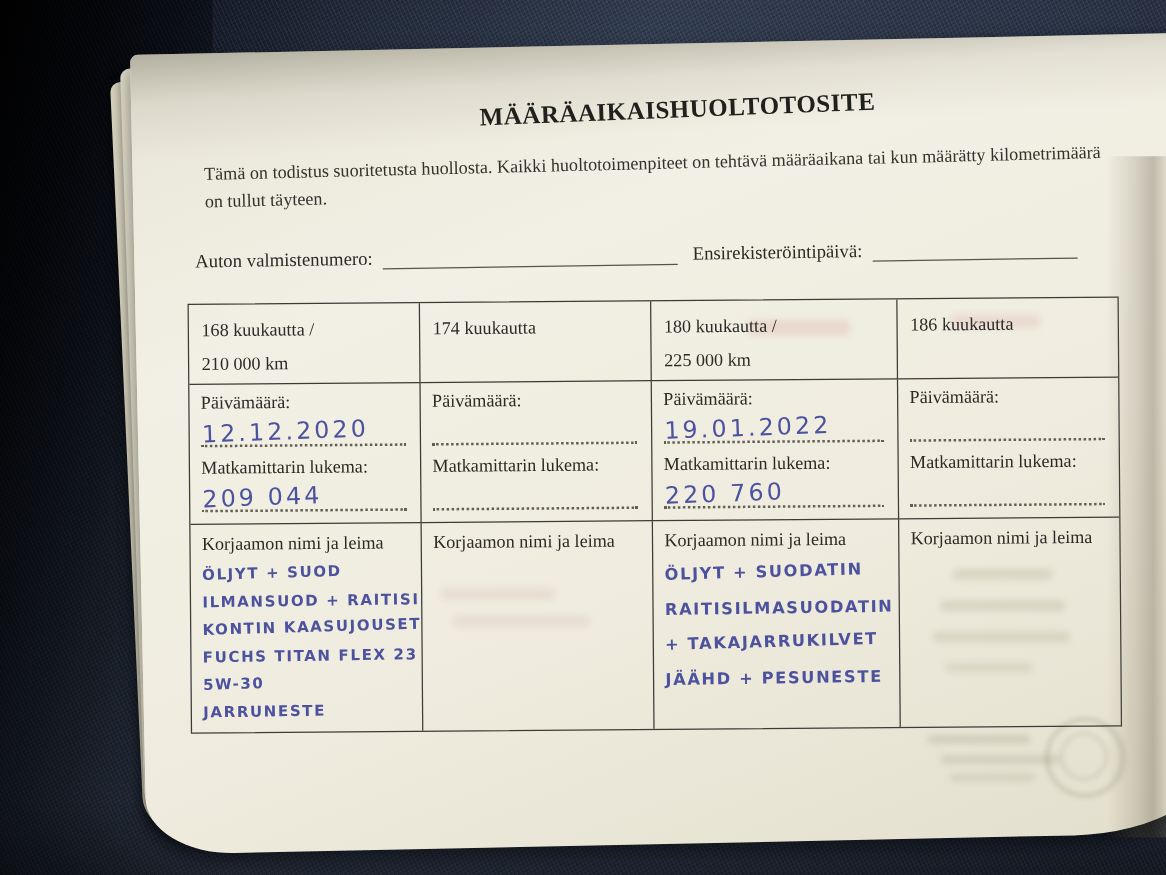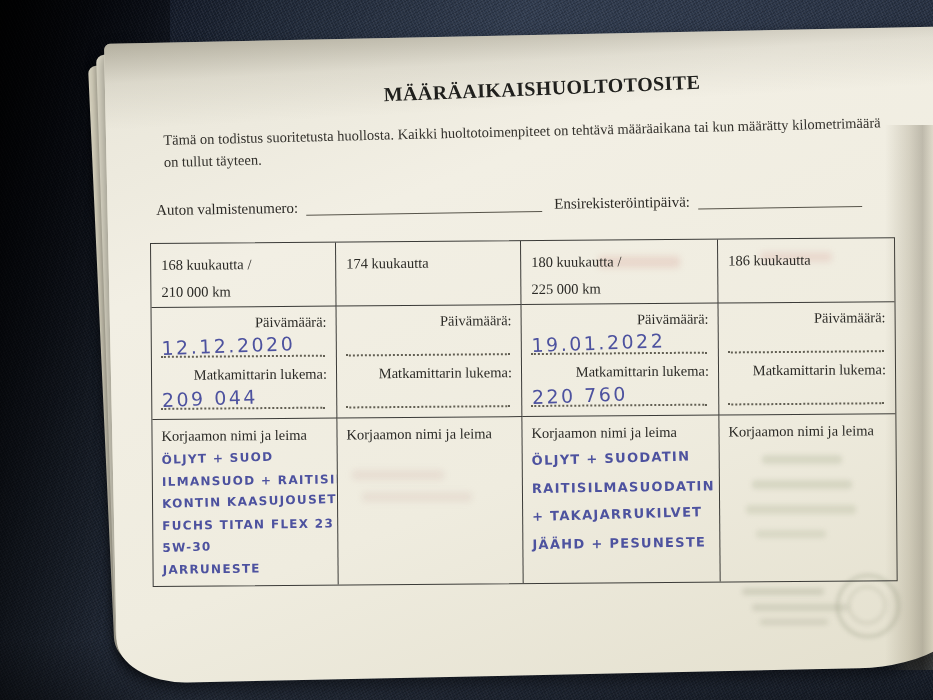--- a/index.html
+++ b/index.html
@@ -54,21 +54,21 @@
 
   .service-table { position:absolute; left:150px; top:243px; z-index:6;
     transform:rotate(-0.45deg); transform-origin:top left;
     display:grid; grid-template-columns:185px 185px 197px 176px; grid-template-rows:64px 112px 166px;
     border:1.6px solid #3b3b38; color:#2b2a26; }
   .cell { border-right:1.4px solid #3b3b38; border-bottom:1.4px solid #3b3b38; overflow:hidden; }
   .cell.last-col { border-right:none; }
   .cell.last-row { border-bottom:none; }
   .cell-head { padding:8px 10px 0; font-size:14.5px; line-height:1.85; }
   .cell-mid { padding:7px 9px 9px; display:flex; flex-direction:column; }
-  .lbl { font-size:14.5px; height:19px;text-align:right; }
+  .lbl { font-size:14.5px; height:19px; }
   .writeline { height:23px; border-bottom:2px dotted #625f53; margin:0 2px 0 0; position:relative; }
   .hand { position:absolute; left:1px; bottom:-3px; white-space:nowrap;
     font-family:"DejaVu Sans", sans-serif; font-size:19px; color:#4d529f;
     letter-spacing:2.5px; transform:rotate(-1.6deg); transform-origin:bottom left; }
   .cell-stamp { padding:8px 9px; font-size:14.5px; }
   .notes { margin-top:6px; }
   .note { font-family:"DejaVu Sans", sans-serif; font-size:12px; font-weight:600;
     color:#4d529f; letter-spacing:1.3px; margin-top:8px; white-space:nowrap;
     transform:rotate(-1.2deg); transform-origin:left center; }
   .note:nth-child(even) { transform:rotate(-0.4deg); }

